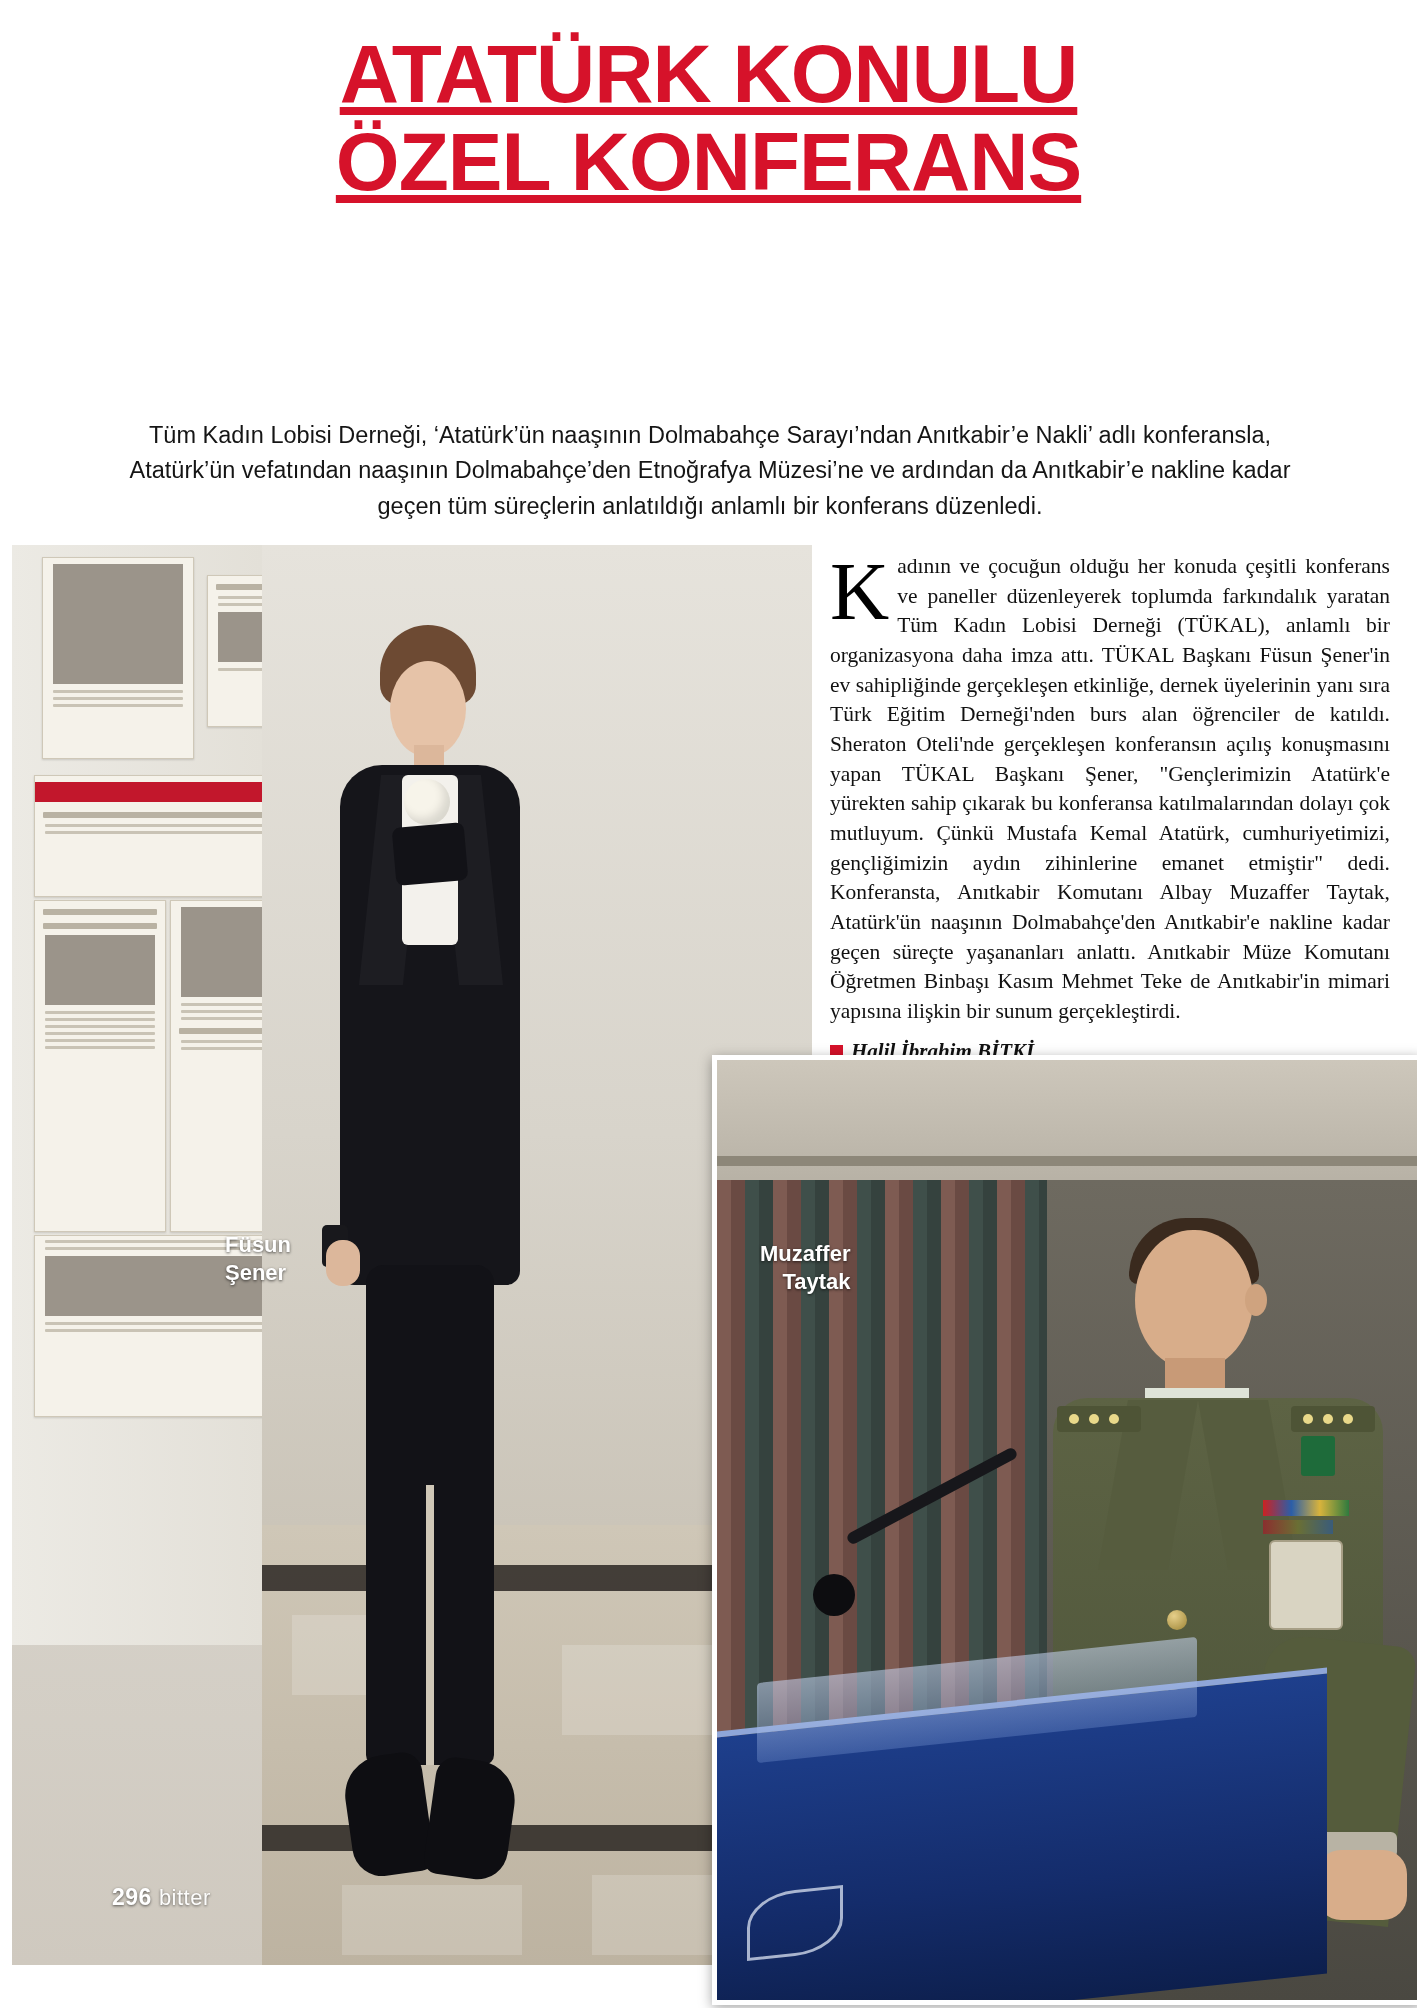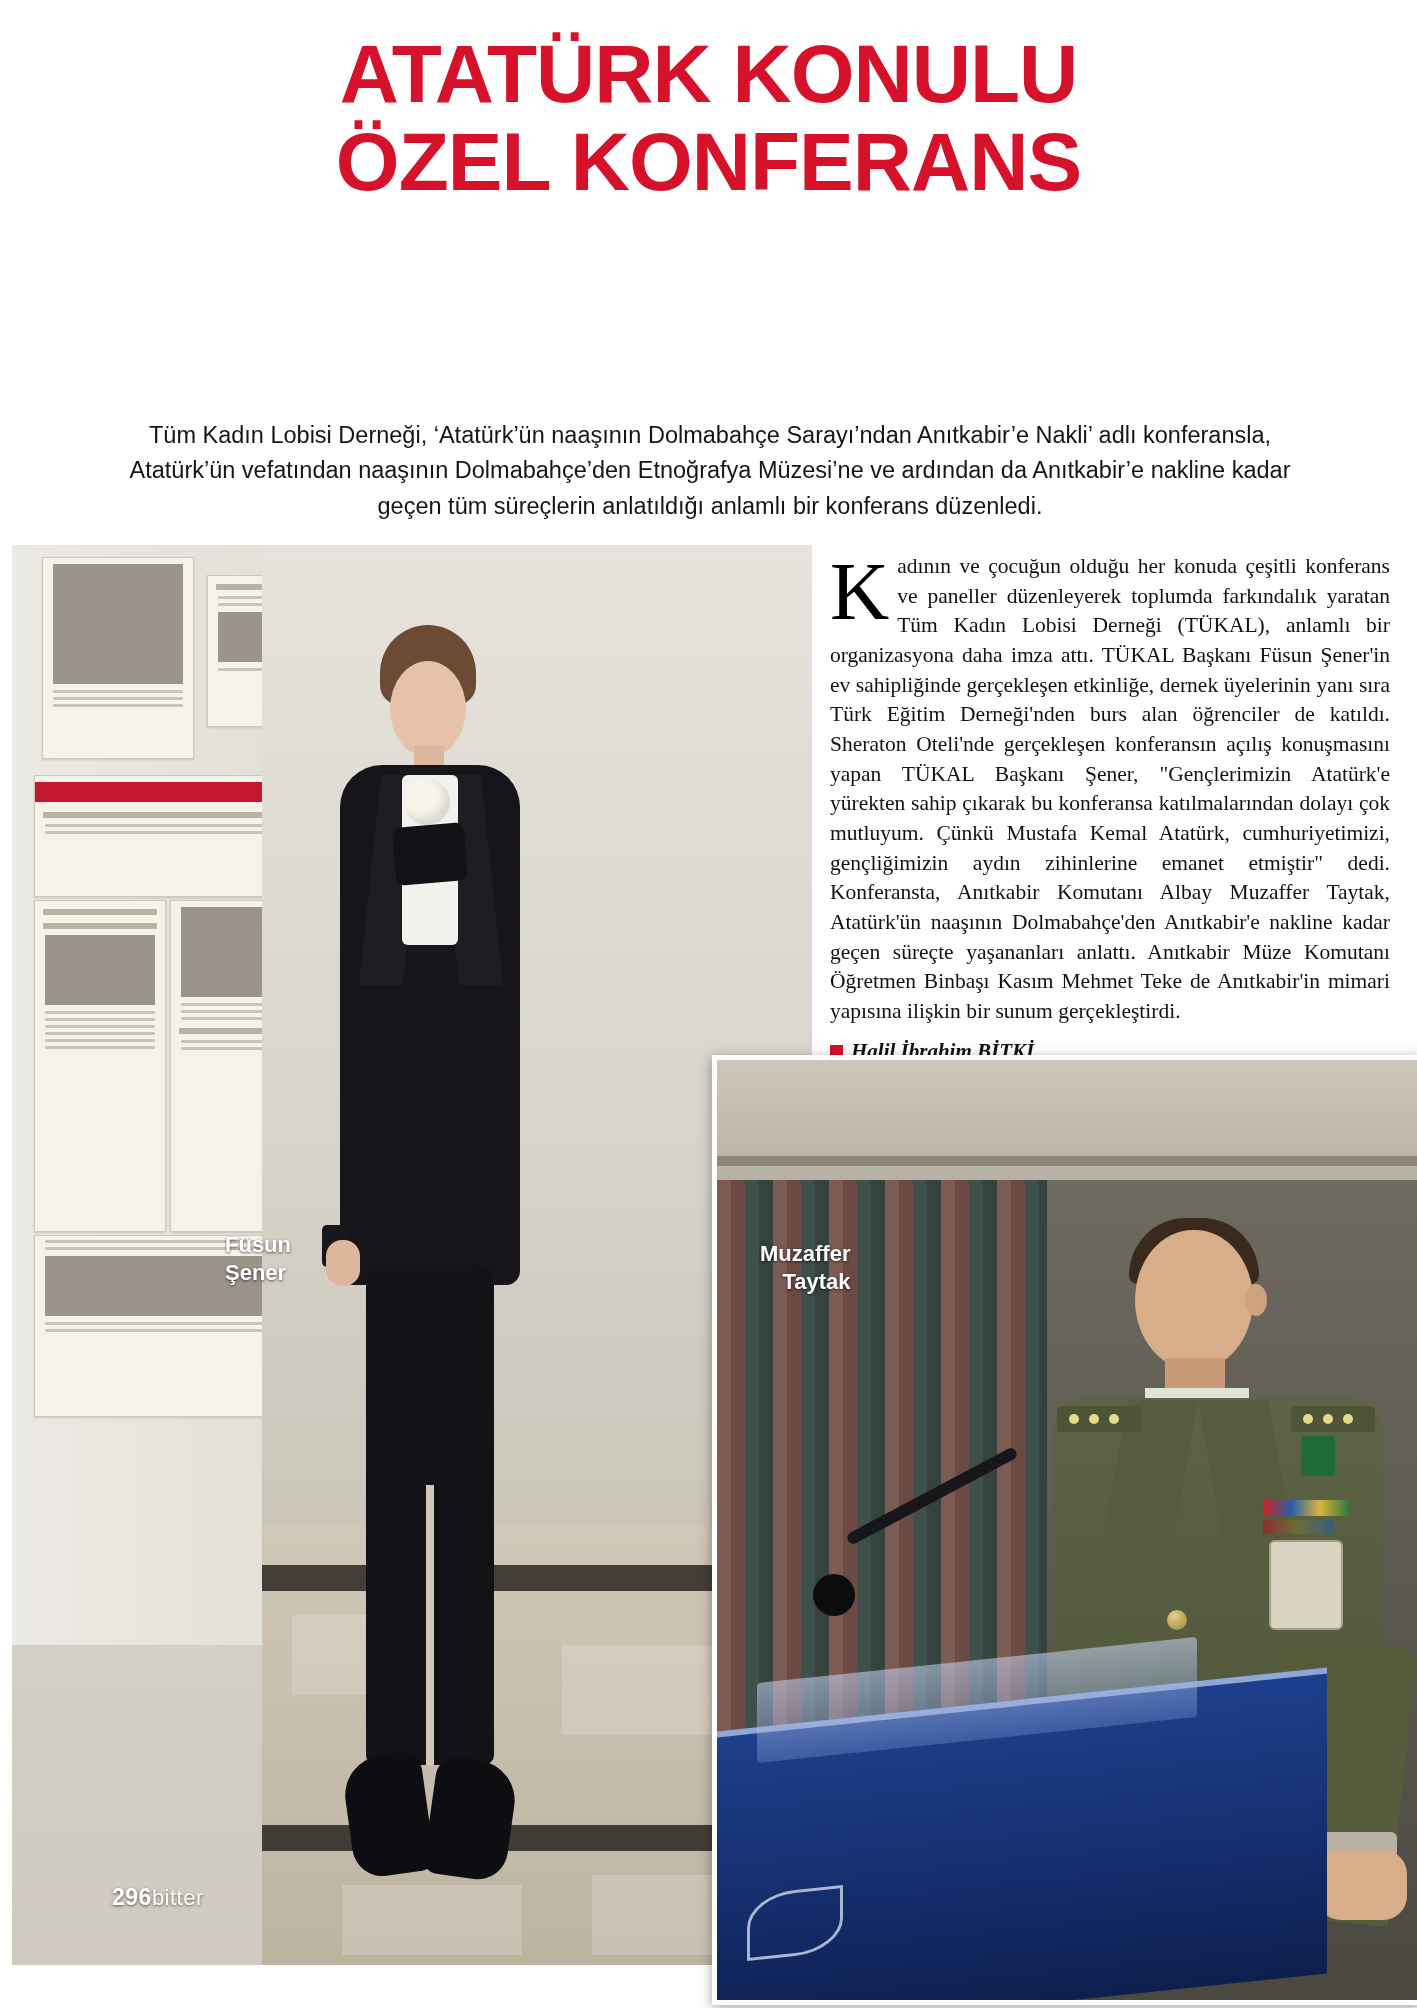--- a/index.html
+++ b/index.html
@@ -31,20 +31,21 @@
     color: #1b1b1b;
     font-family: "Liberation Sans", sans-serif;
   }
   .headline {
     color: #d6122a;
     font-weight: 700;
     font-size: 82px;
     line-height: 1.07;
     letter-spacing: -1px;
     margin-top: 30px;
+    text-decoration: underline;
   }
   .headline .line2 {
     display: block;
   }
 
   .standfirst {
     position: absolute;
     left: 120px;
     top: 418px;
     width: 1180px;
@@ -279,20 +280,21 @@
     top: 1884px;
     color: #ffffff;
     font-size: 23px;
     font-weight: 700;
     letter-spacing: 0.5px;
     text-shadow: 0 1px 3px rgba(0,0,0,.6);
   }
   .folio .mag {
     font-weight: 400;
     font-size: 22px;
+    margin-left: 7px;
     opacity: .95;
   }
 </style>
 </head>
 <body>
 
 <div class="header-block">
   <div class="headline">
     <span class="line1">ATATÜRK KONULU</span>
     <span class="line2">ÖZEL KONFERANS</span>

